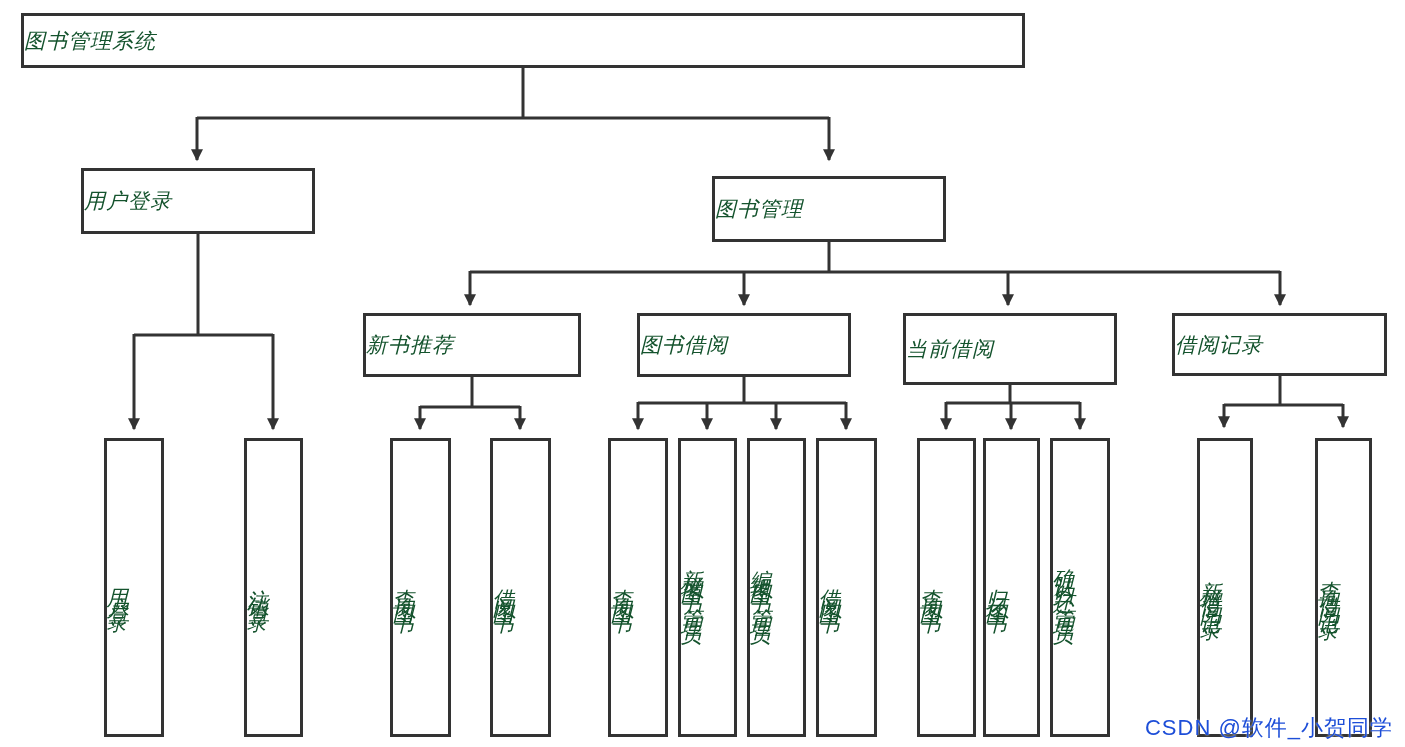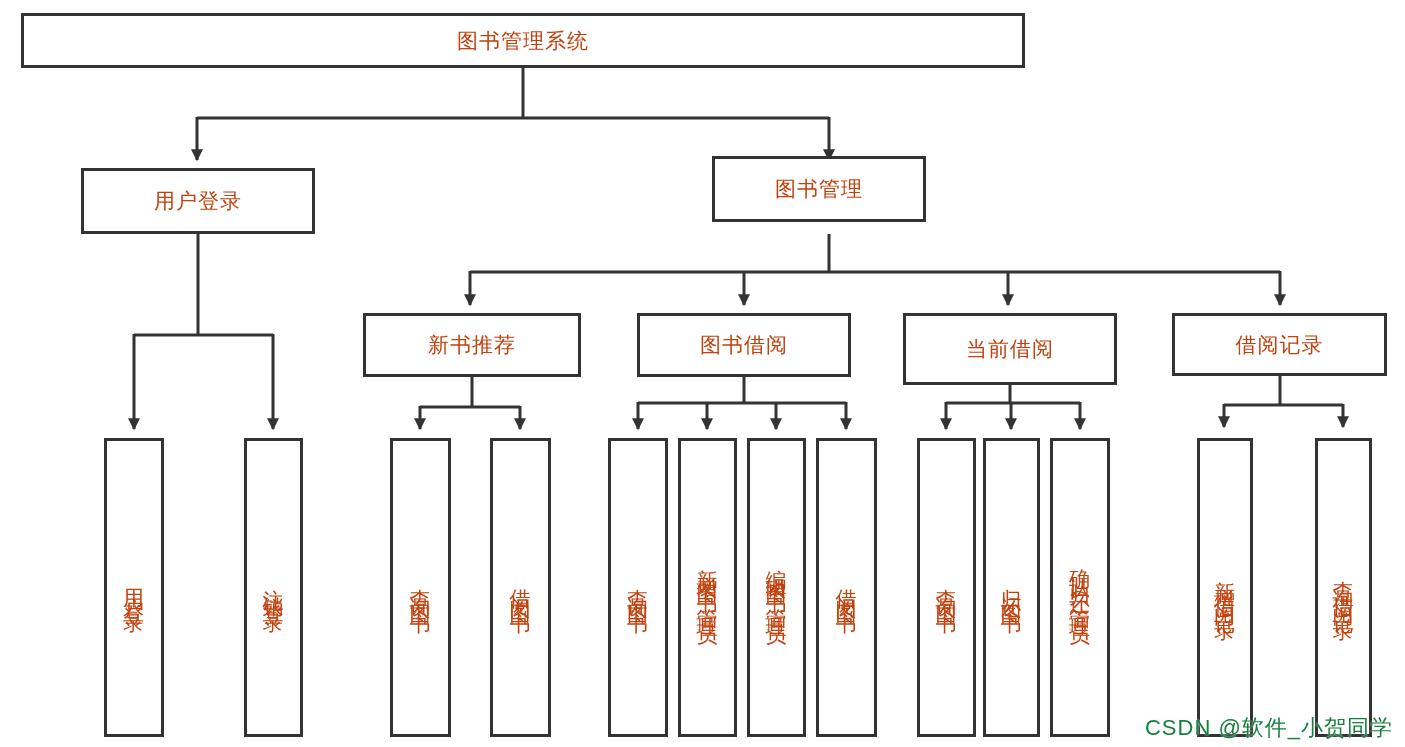--- a/index.html
+++ b/index.html
@@ -11,39 +11,40 @@
     font-family:"Liberation Sans","DejaVu Sans",sans-serif;
   }
   .wires{position:absolute;left:0;top:0;z-index:1;}
   .node{
     position:absolute;
     box-sizing:border-box;
     border:3px solid #333333;
     background:#ffffff;
     display:flex;
     align-items:center;
-    justify-content:center;
-    color:#c2410c;
+    justify-content:flex-start;
+    color:#14532d;
     z-index:2;
+    font-style:italic;
   }
   .hnode{font-size:21px;letter-spacing:1px;}
   .vnode span{
     writing-mode:vertical-rl;
     text-orientation:mixed;
     font-size:21px;
     letter-spacing:8px;
     line-height:1;
     white-space:nowrap;
   }
   .watermark{
     position:absolute;
     right:12px;
     bottom:4px;
     font-size:22px;
-    color:#15803d;
+    color:#1d4ed8;
     text-shadow:0 0 2px #ffffff;
     z-index:3;
     letter-spacing:1px;
   }
 </style>
 </head>
 <body>
 
 <div class="canvas">
 
@@ -97,21 +98,21 @@
     </g>
   </svg>
 
   <div class="node hnode" style="left:21px;top:13px;width:1004px;height:55px">
     <span>图书管理系统</span>
   </div>
 
   <div class="node hnode" style="left:81px;top:168px;width:234px;height:66px">
     <span>用户登录</span>
   </div>
-  <div class="node hnode" style="left:712px;top:156px;width:214px;height:66px">
+  <div class="node hnode" style="left:712px;top:176px;width:234px;height:66px">
     <span>图书管理</span>
   </div>
 
   <div class="node hnode" style="left:363px;top:313px;width:218px;height:64px">
     <span>新书推荐</span>
   </div>
   <div class="node hnode" style="left:637px;top:313px;width:214px;height:64px">
     <span>图书借阅</span>
   </div>
   <div class="node hnode" style="left:903px;top:313px;width:214px;height:72px">

